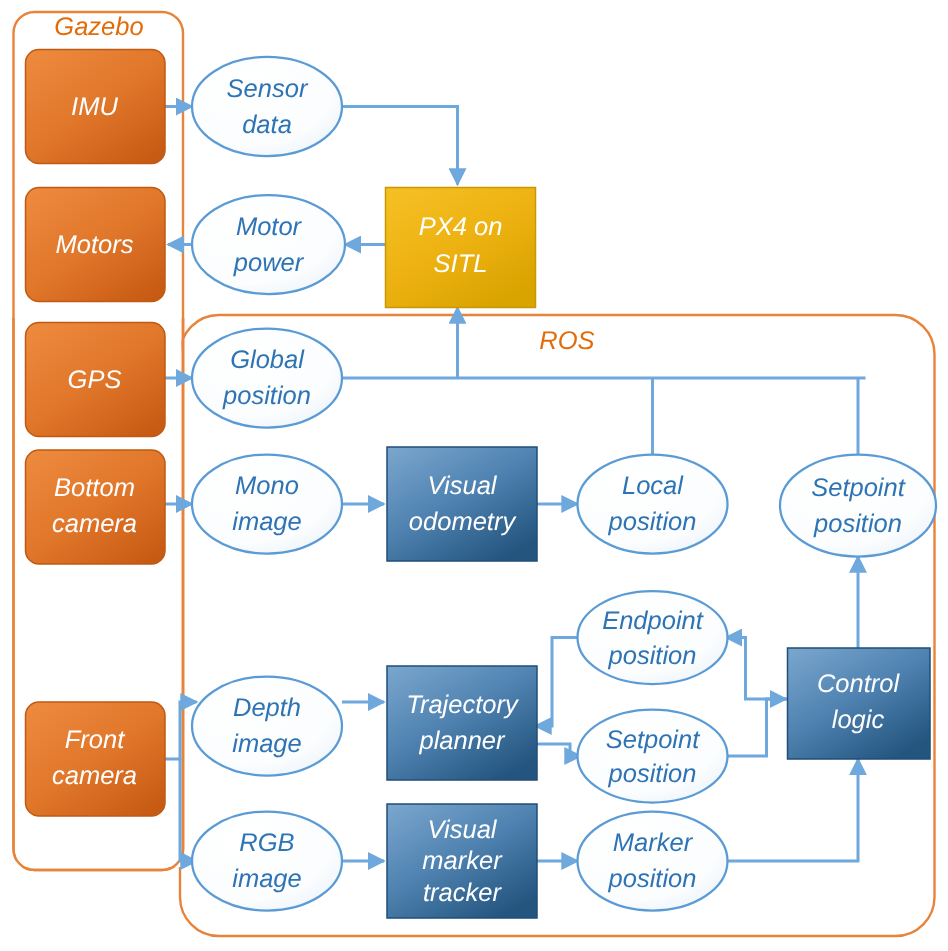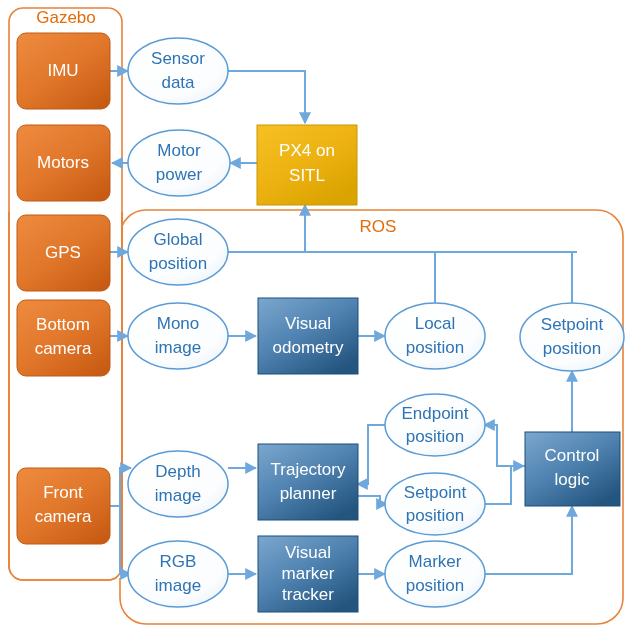--- a/index.html
+++ b/index.html
@@ -10,20 +10,21 @@
   body {
     width: 632px;
     height: 634px;
     font-family: "Liberation Sans", sans-serif;
     overflow: hidden;
   }
   #diagram-root {
     position: relative;
     width: 632px;
     height: 602px;
+    font-style: italic;
   }
   svg#diagram {
     display: block;
     width: 632px;
     height: 634px;
   }
   text {
     font-family: "Liberation Sans", sans-serif;
     dominant-baseline: middle;
   }

